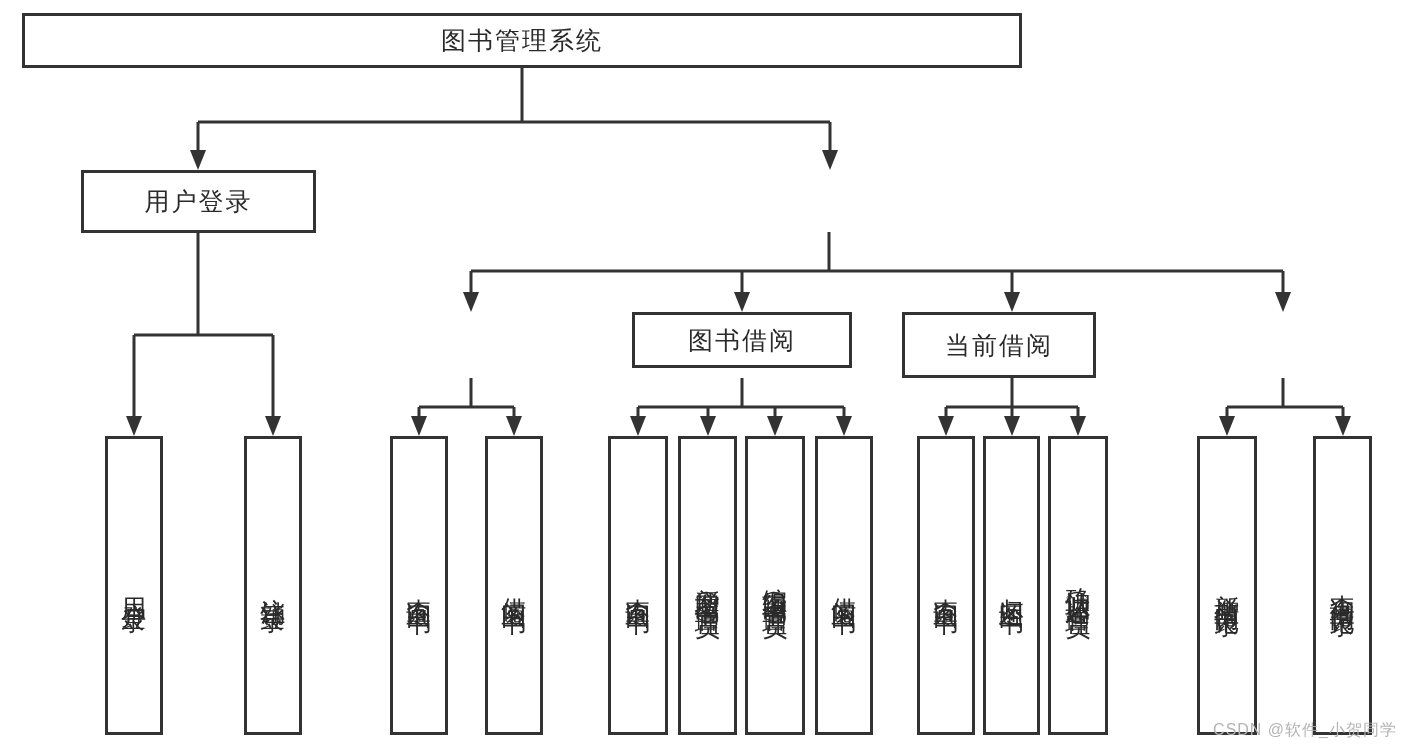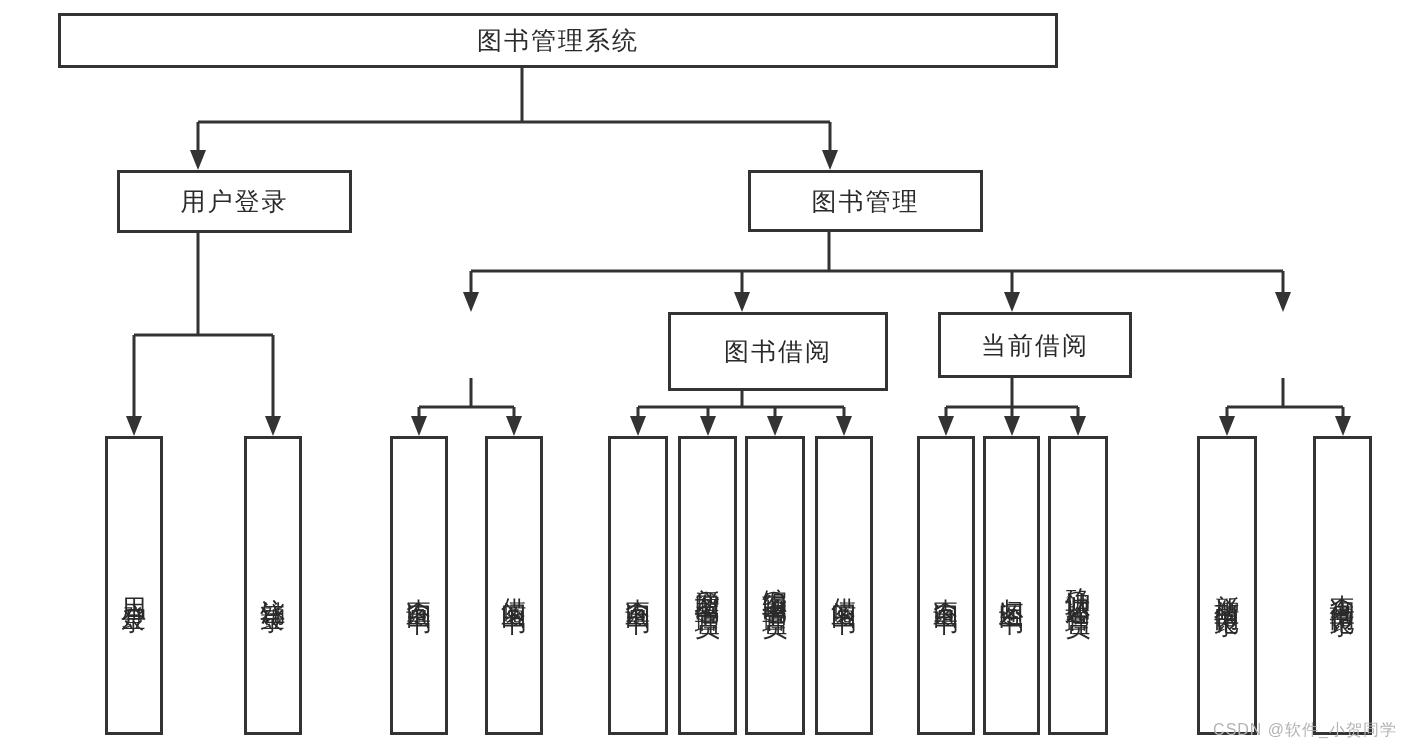--- a/index.html
+++ b/index.html
@@ -26,21 +26,20 @@
     box-sizing: border-box;
     border: 3px solid #333333;
     background: #ffffff;
     display: flex;
     align-items: center;
     justify-content: center;
     font-size: 25px;
     letter-spacing: 2px;
     color: #2a2a2a;
     z-index: 2;
-    margin-left: 36px;
   }
   .vbox {
     position: absolute;
     box-sizing: border-box;
     border: 3px solid #333333;
     background: #ffffff;
     display: flex;
     align-items: center;
     justify-content: center;
     color: #2a2a2a;
@@ -118,23 +117,22 @@
     <g>
       <path class="wire" d="M1283,378 V407 M1227,407 H1343 M1227,407 V417 M1343,407 V417"></path>
       <polygon class="arrow" points="1219,416 1235,416 1227,436"></polygon>
       <polygon class="arrow" points="1335,416 1351,416 1343,436"></polygon>
     </g>
   </svg>
 
   <div class="hbox" style="left:22px; top:13px; width:1000px; height:55px;">图书管理系统</div>
 
   <div class="hbox" style="left:81px; top:170px; width:235px; height:63px;">用户登录</div>
-  <div class="hbox" style="left:712px; top:170px; width:235px; height:62px;">图书管理</div>
 
-  <div class="hbox" style="left:632px; top:312px; width:220px; height:79px;">图书借阅</div>
+  <div class="hbox" style="left:632px; top:312px; width:220px; height:56px;">图书借阅</div>
   <div class="hbox" style="left:902px; top:312px; width:194px; height:66px;">当前借阅</div>
 
   <div class="vbox" style="left:105px; top:436px; width:58px; height:299px;">
     <span>用户登录</span>
   </div>
   <div class="vbox" style="left:244px; top:436px; width:58px; height:299px;">
     <span>注销登录</span>
   </div>
 
   <div class="vbox" style="left:390px; top:436px; width:58px; height:299px;">

